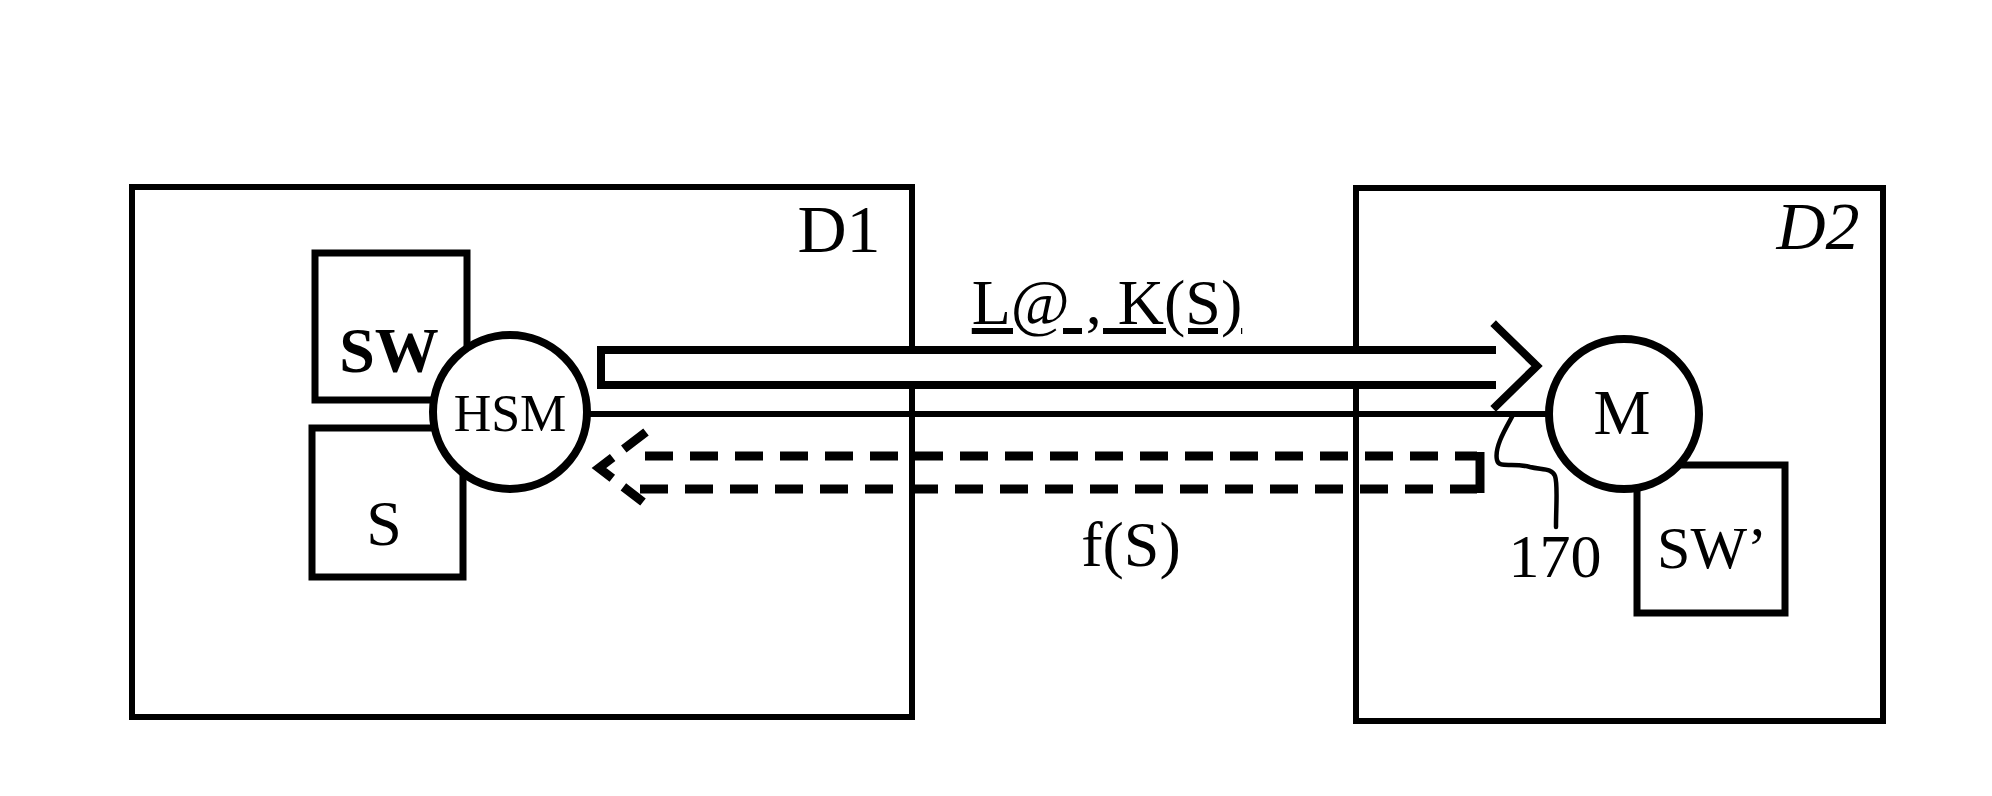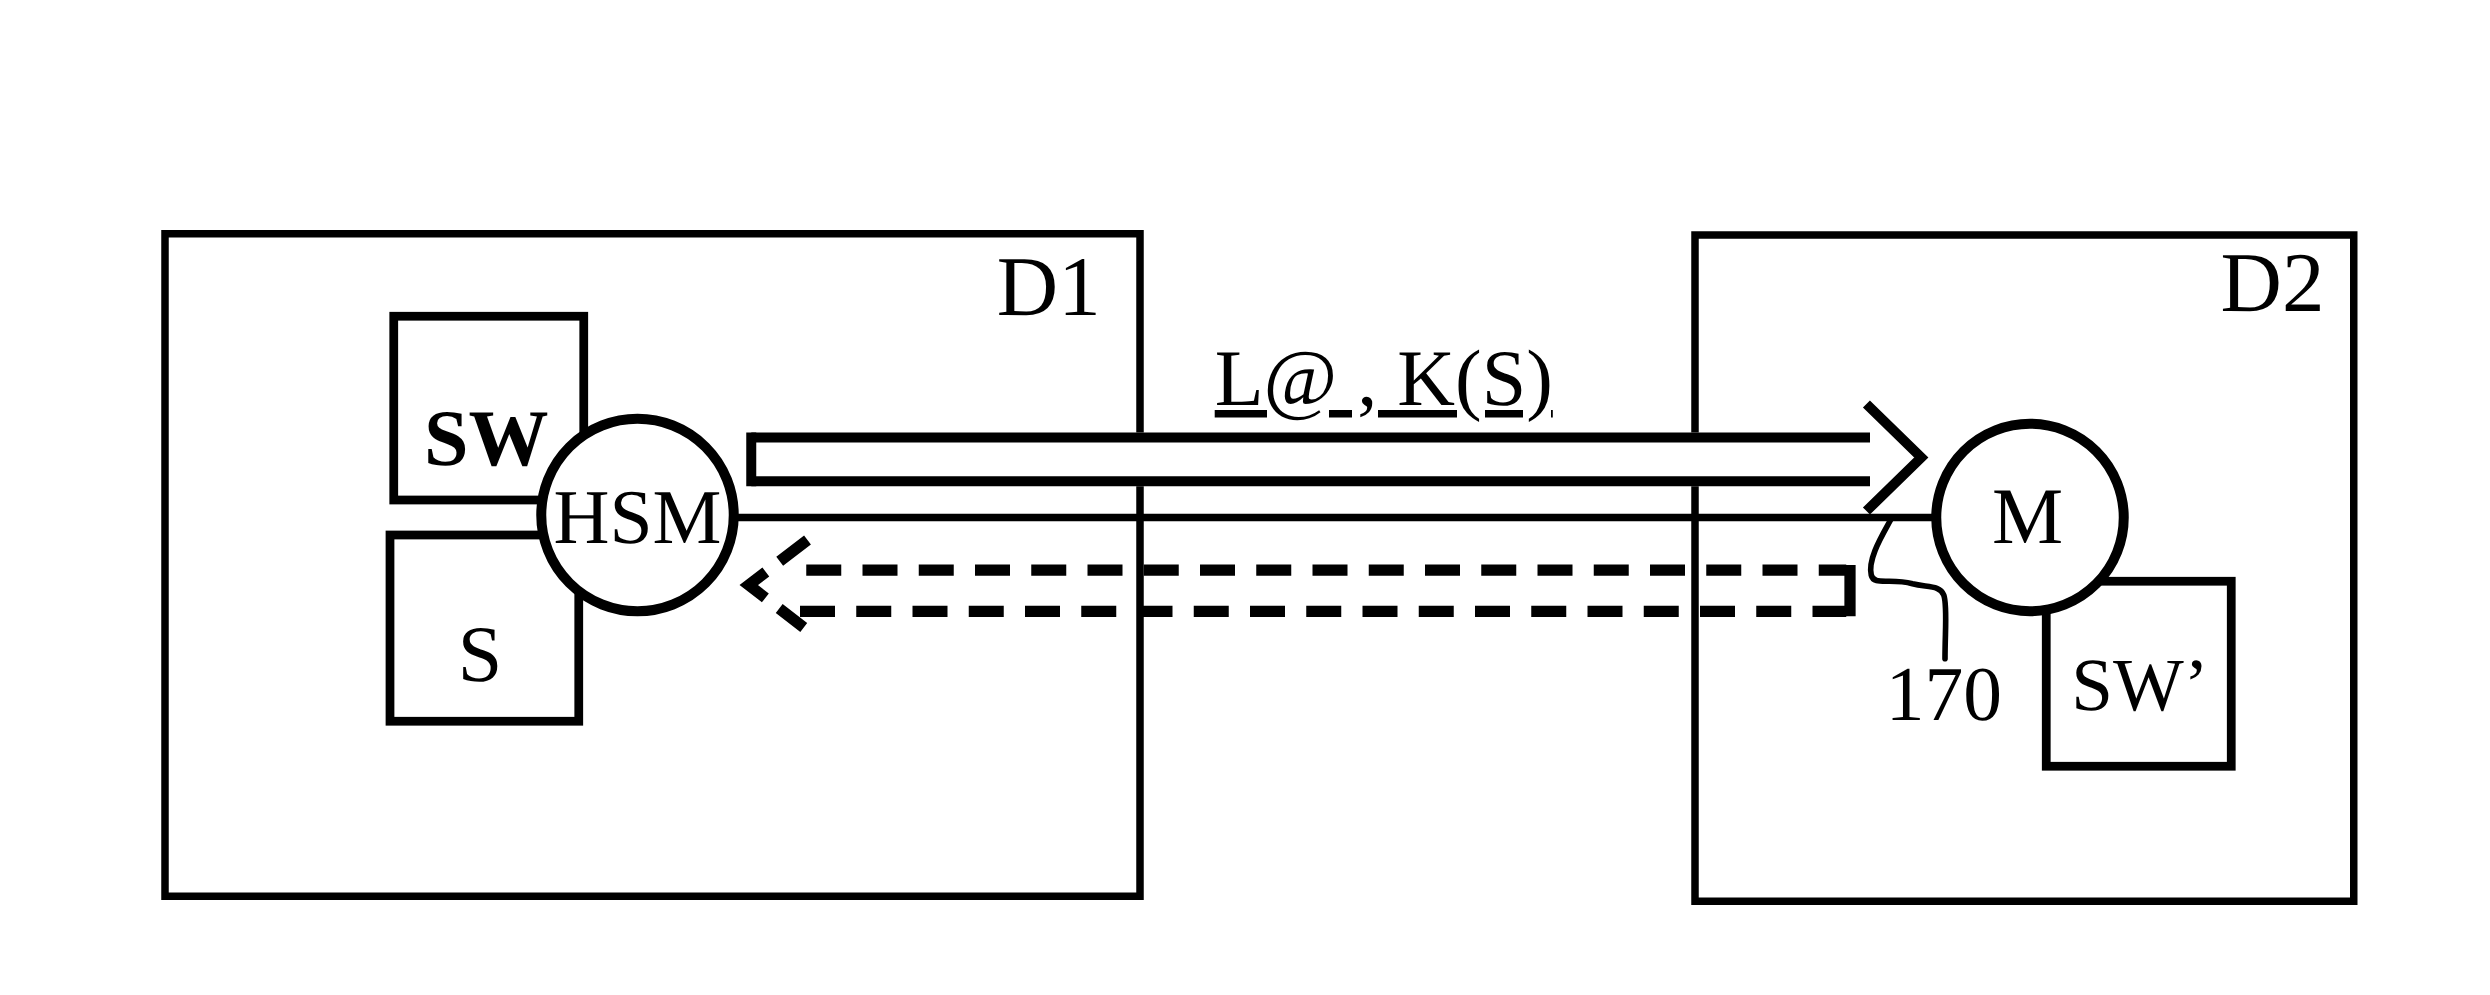--- a/index.html
+++ b/index.html
@@ -24,21 +24,21 @@
   .lbl {
     position: absolute;
     transform: translate(-50%, -50%);
     white-space: nowrap;
     color: #000000;
     line-height: 1;
     user-select: none;
   }
   .lbl-d1, .lbl-d2 { font-size: 68px; }
   .lbl-sw, .lbl-s, .lbl-m { font-size: 64px; }
-  .lbl-hsm { font-size: 62px; }
+  .lbl-hsm { font-size: 52px; }
   .lbl-swp { font-size: 60px; }
   .lbl-msg { font-size: 64px; }
   .lbl-ref { font-size: 62px; }
 </style>
 </head>
 <body>
 
 <div class="stage">
 
   <svg width="1992" height="796" viewBox="0 0 1992 796">
@@ -72,30 +72,31 @@
 
     <circle cx="510" cy="412" r="77" fill="#ffffff" stroke="#000000" stroke-width="8"></circle>
 
     <circle cx="1624" cy="414" r="75" fill="#ffffff" stroke="#000000" stroke-width="8"></circle>
 
     <path d="M 1513 415 C 1506 428, 1494 447, 1497 460 C 1499 469, 1512 462, 1530 467 C 1542 470, 1552 468, 1555 476 C 1558 484, 1556 505, 1556 527" fill="none" stroke="#000000" stroke-width="4.5" stroke-linecap="round"></path>
   </svg>
 
   <span class="lbl lbl-d1" style="left:839px; top:229px;">D1</span>
 
-  <span class="lbl lbl-d2" style="left:1818px; top:226px;">D2</span>
+  <span class="lbl lbl-d2" style="left:1818px; top:226px;font-style:italic;">D2</span>
 
   <span class="lbl lbl-sw" style="left:389px; top:351px;font-weight:bold;">SW</span>
 
   <span class="lbl lbl-s" style="left:384px; top:524px;">S</span>
 
   <span class="lbl lbl-hsm" style="left:510px; top:414px;">HSM</span>
 
   <span class="lbl lbl-m" style="left:1622px; top:413px;">M</span>
 
   <span class="lbl lbl-swp" style="left:1712px; top:548px;">SW’</span>
 
   <span class="lbl lbl-msg" style="left:1107px; top:303px;text-decoration:underline;">L@ , K(S)</span>
 
+  <span class="lbl lbl-msg" style="left:1131px; top:545px;">f(S)</span>
 
   <span class="lbl lbl-ref" style="left:1555px; top:556px;text-align:right;">170</span>
 
 </div>
 
 </body></html>

